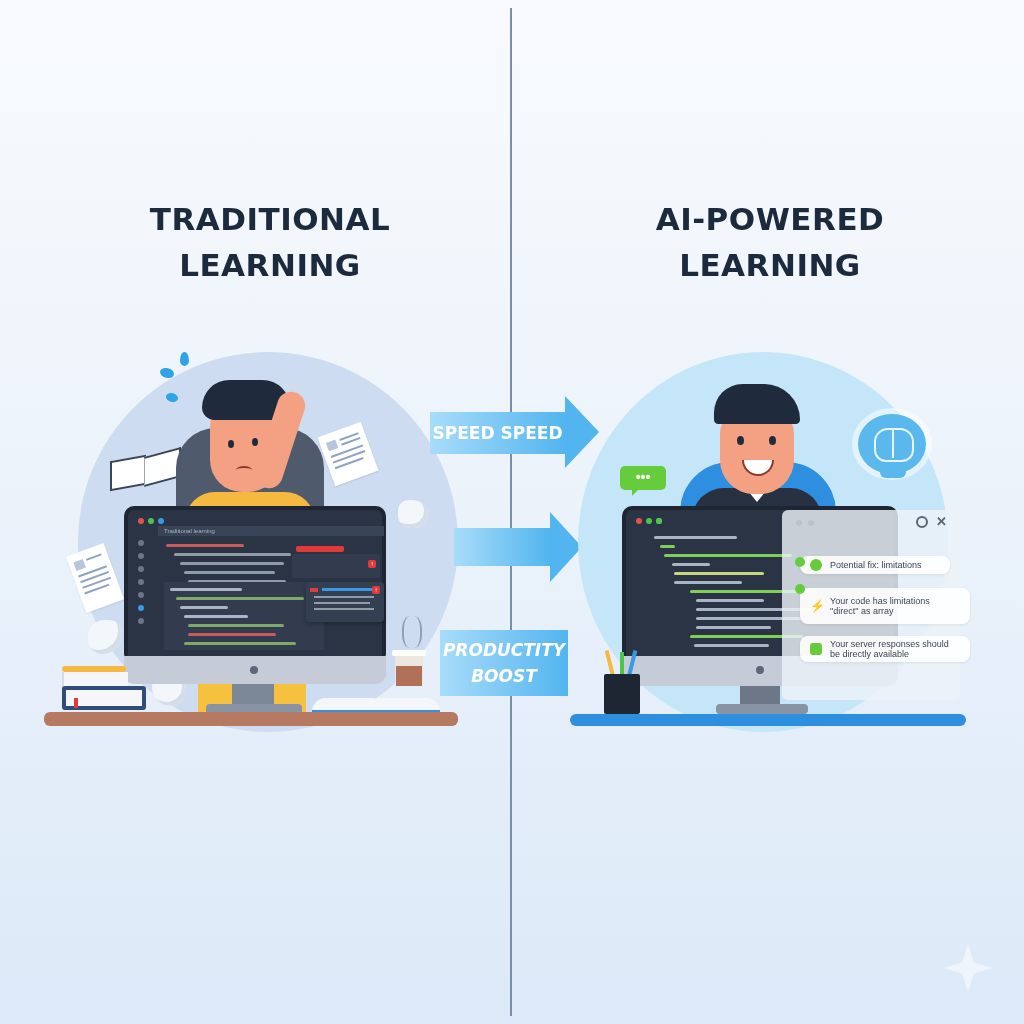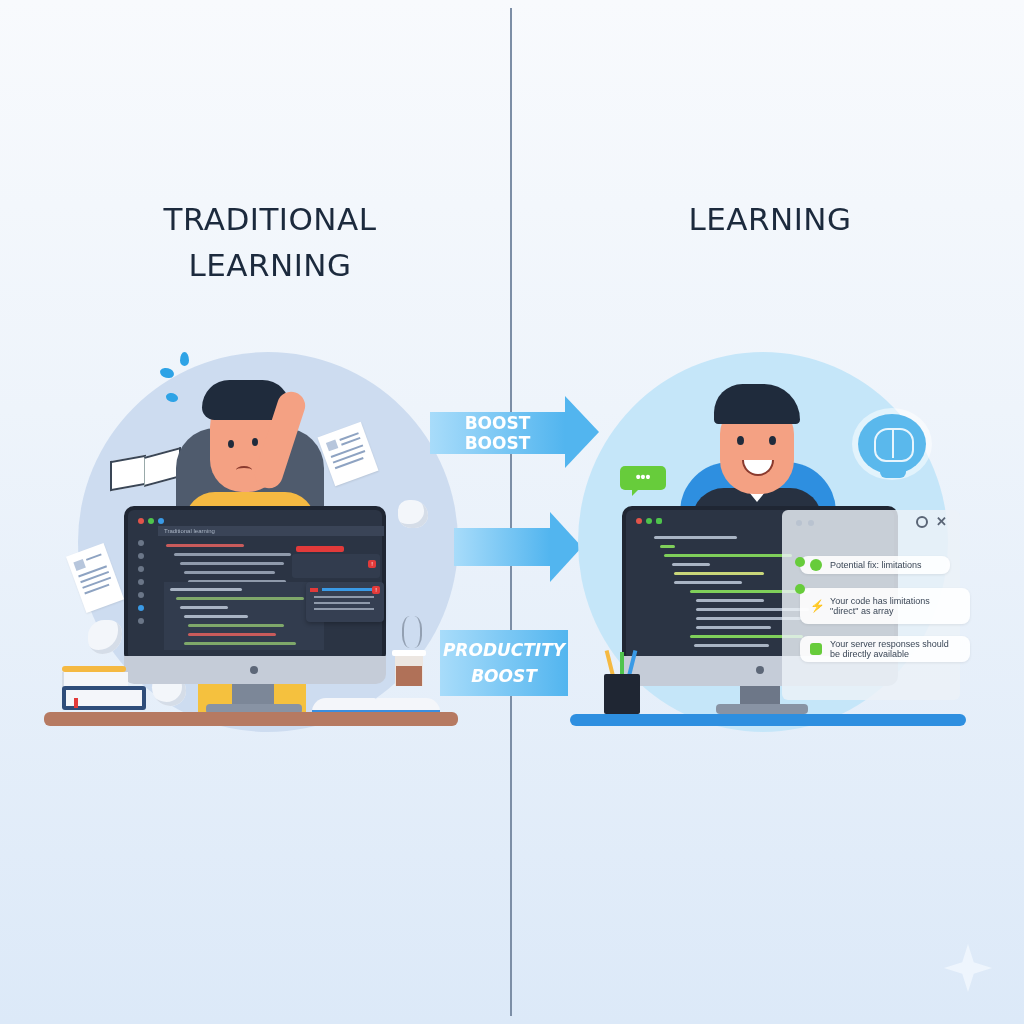--- a/index.html
+++ b/index.html
@@ -1,21 +1,21 @@
 <!DOCTYPE html>
 <html><head>
 <meta charset="utf-8">
 <style>
   html,body{margin:0;padding:0;}
   body{width:1024px;height:1024px;overflow:hidden;position:relative;
     background:linear-gradient(180deg,#f8fafd 0%,#eef4fb 40%,#dce9f8 100%);
     font-family:"Liberation Sans",sans-serif;}
   .abs{position:absolute;}
   .divider{left:510px;top:8px;width:2px;height:1008px;background:#7c8ea6;}
-  .title{font-family:"DejaVu Sans",sans-serif;font-weight:normal;color:#1c2a3d;font-size:31px;line-height:46px;text-align:center;letter-spacing:0.5px;}
+  .title{font-family:"DejaVu Sans",sans-serif;font-weight:bold;color:#1c2a3d;font-size:31px;line-height:46px;text-align:center;letter-spacing:0.5px;}
   .title-left{left:110px;top:196px;width:320px;}
   .title-right{left:610px;top:196px;width:320px;}
   .halo-left{left:78px;top:352px;width:380px;height:380px;border-radius:50%;background:#cddcf0;}
   .halo-right{left:578px;top:352px;width:370px;height:380px;border-radius:50%;background:#c5e6f9;}
   .chair{border-radius:40px 40px 8px 8px;}
   .monitor{background:#2b3444;border-radius:10px;border:4px solid #1f2633;}
   .monitor-chin{background:#c5ccd8;border-radius:0 0 10px 10px;}
   .stand{background:#808a9a;}
   .code-line{height:3px;border-radius:2px;margin:6px 0;}
   .arrow{position:absolute;}
@@ -28,20 +28,21 @@
 </head>
 <body>
 
 <div class="abs divider"></div>
 
 <div class="abs title title-left">
   <div>TRADITIONAL</div>
   <div>LEARNING</div>
 </div>
 <div class="abs title title-right">
+  <div>AI-POWERED</div>
   <div>LEARNING</div>
 </div>
 
 <div class="abs halo-left"></div>
 
 <div class="abs" style="left:180px;top:352px;width:9px;height:14px;background:#2ea3e6;border-radius:50% 50% 50% 50%/60% 60% 40% 40%;"></div>
 <div class="abs" style="left:160px;top:368px;width:14px;height:10px;background:#2ea3e6;border-radius:60% 40% 60% 40%;transform:rotate(30deg);"></div>
 <div class="abs" style="left:166px;top:393px;width:12px;height:9px;background:#2ea3e6;border-radius:60% 40% 60% 40%;transform:rotate(30deg);"></div>
 
 <div class="abs" style="left:110px;top:452px;width:68px;height:34px;">
@@ -153,21 +154,21 @@
 
 <div class="abs" style="left:312px;top:694px;width:128px;height:20px;">
   <div style="position:absolute;left:0;top:4px;width:64px;height:14px;background:#f4f6fa;border-radius:30px 4px 0 0;"></div>
   <div style="position:absolute;left:64px;top:4px;width:64px;height:14px;background:#f4f6fa;border-radius:4px 30px 0 0;"></div>
   <div style="position:absolute;left:0;top:16px;width:128px;height:4px;background:#3a8ee0;"></div>
 </div>
 
 <div class="abs" style="left:44px;top:712px;width:414px;height:14px;background:#b67a62;border-radius:6px;"></div>
 
 <div class="arrow" style="left:430px;top:396px;width:170px;height:72px;">
-  <div class="body" style="left:0;top:16px;width:135px;height:42px;font-size:17px;">BOOST BOOST</div>
+  <div class="body" style="left:0;top:16px;width:135px;height:42px;font-size:17px;">SPEED SPEED</div>
   <div class="head" style="left:135px;top:0;border-width:36px 0 36px 34px;border-color:transparent transparent transparent #52b5ef;"></div>
 </div>
 <div class="arrow" style="left:454px;top:512px;width:130px;height:70px;">
   <div class="body" style="left:0;top:16px;width:96px;height:38px;"></div>
   <div class="head" style="left:96px;top:0;border-width:35px 0 35px 32px;border-color:transparent transparent transparent #52b5ef;"></div>
 </div>
 <div class="arrow" style="left:440px;top:630px;width:128px;height:66px;">
   <div class="body" style="left:0;top:0;width:128px;height:66px;flex-direction:column;font-size:17px;line-height:26px;font-style:italic;">
     <span>PRODUCTITY</span>
     <span>BOOST</span>

